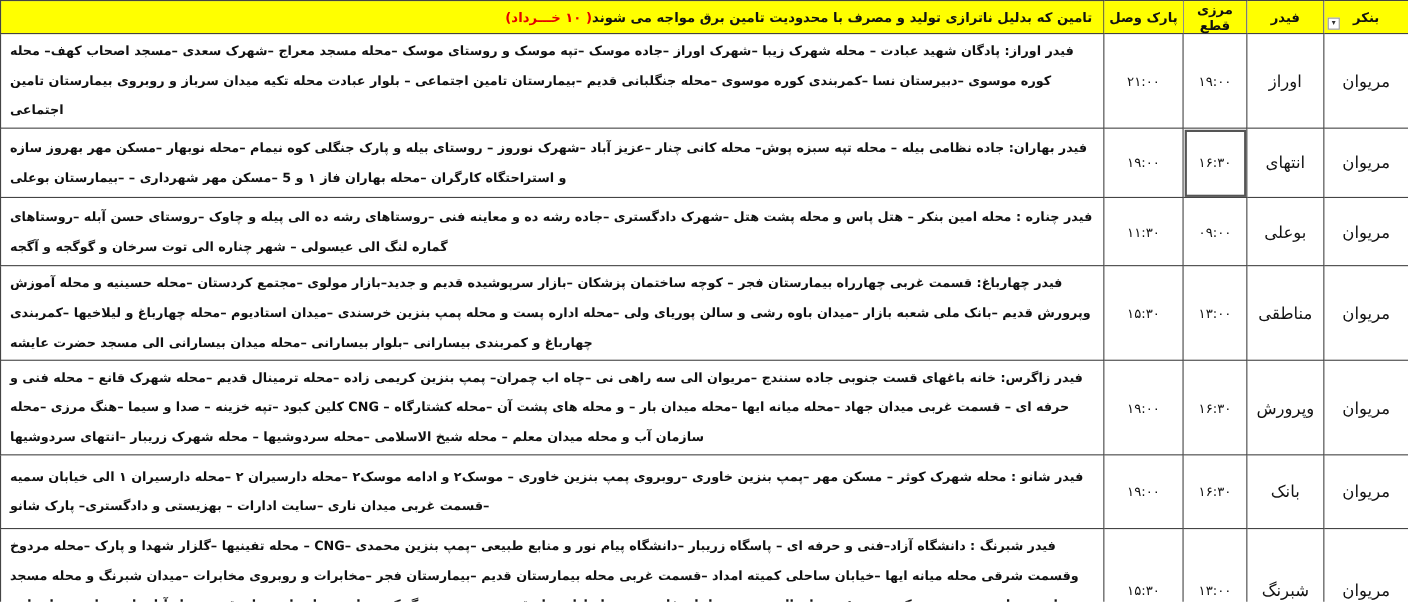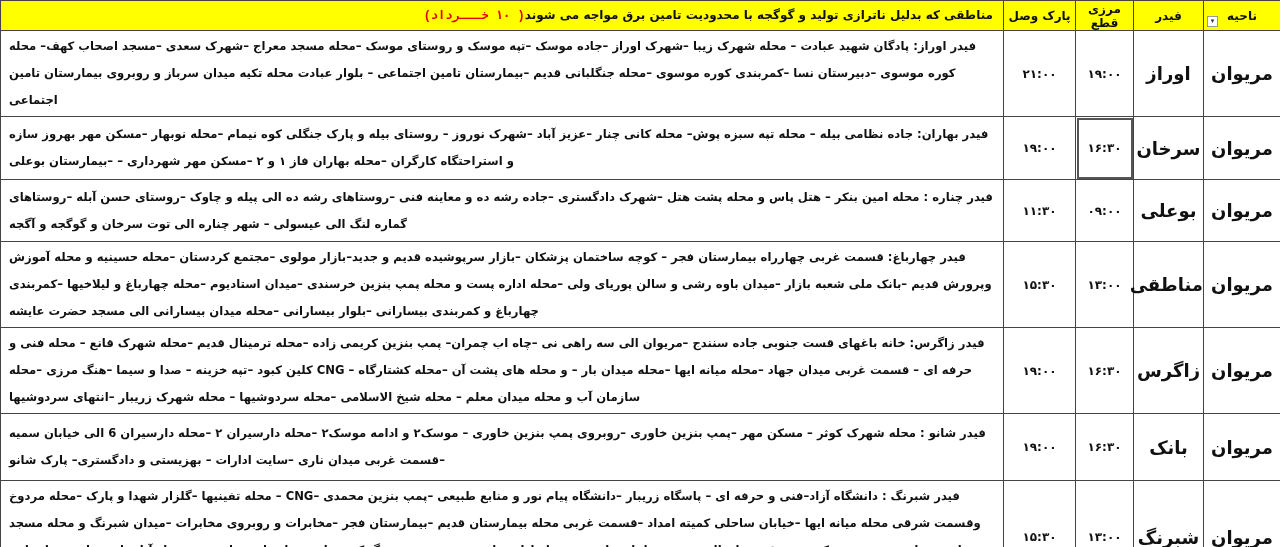--- a/index.html
+++ b/index.html
@@ -2,67 +2,67 @@
 <html><head>
 <meta charset="utf-8">
 <style>
   html, body { margin: 0; padding: 0; background: #ffffff; }
   body { width: 1280px; height: 547px; overflow: hidden; font-family: "DejaVu Sans", sans-serif; }
   .sheet { position: relative; width: 1280px; height: 547px; background: #ffffff; }
   table.grid { position: absolute; left: 0; top: 0; border-collapse: collapse; width: 1280px; table-layout: fixed; direction: ltr; }
   table.grid td, table.grid th { border: 1.5px solid #444; padding: 0; }
   .hdr-row th { background: #ffff00; height: 29px; font-weight: bold; font-size: 12px; color: #111; }
   .hdr-title { text-align: right; direction: rtl; padding-right: 10px !important; font-size: 12px; }
-  .hdr-title .date { color: #e40000; font-family: Liberation Mono, monospace; }
+  .hdr-title .date { color: #e40000; }
   .hdr-cell { text-align: center; direction: rtl; position: relative; }
   .filter-icon { position: absolute; left: 3px; bottom: 3px; width: 9px; height: 9px; border: 1px solid #999; background: #fff; font-size: 7px; line-height: 9px; text-align: center; color: #333; }
   .desc { direction: rtl; text-align: left; font-size: 11.6px; font-weight: bold; color: #111; line-height: 27px; padding: 2px 10px 2px 8px !important; vertical-align: middle; }
-  .time, .feeder, .region { text-align: center; font-weight: bold; font-size: 12px; color: #111; direction: rtl; vertical-align: middle; }
-  .feeder, .region { font-size: 18px; }
+  .time, .feeder, .region { text-align: center; font-weight: normal; font-size: 12px; color: #111; direction: rtl; vertical-align: middle; }
+  .feeder, .region { font-size: 15px; }
   .selected { outline: 2px solid #555; outline-offset: -3px; }
 </style>
 </head>
 <body>
 
 <div class="sheet">
   <table class="grid">
     <colgroup>
       <col style="width:1003px">
       <col style="width:72px">
       <col style="width:58px">
       <col style="width:70px">
       <col style="width:77px">
     </colgroup>
     <tbody>
         <tr class="hdr-row">
       <th class="hdr-title">
-        <span>مناطقی که بدلیل ناترازی تولید و گوگجه با محدودیت تامین برق مواجه می شوند</span><span class="date">( ۱۰ خـــرداد)</span>
+        <span>تامین که بدلیل ناترازی تولید و مصرف با محدودیت تامین برق مواجه می شوند</span><span class="date">( ۱۰ خـــرداد)</span>
       </th>
       <th class="hdr-cell">پارک وصل</th>
       <th class="hdr-cell">مرزی قطع</th>
       <th class="hdr-cell">فیدر</th>
       <th class="hdr-cell">
-        <span>ناحیه</span>
+        <span>بنکر</span>
         <span class="filter-icon">▾</span>
       </th>
     </tr>
 
     <tr style="height:60px">
       <td class="desc">فیدر اوراز: پادگان شهید عبادت – محله شهرک زیبا –شهرک اوراز –جاده موسک –تپه موسک و روستای موسک –محله مسجد معراج –شهرک سعدی –مسجد اصحاب کهف– محله کوره موسوی –دبیرستان نسا –کمربندی کوره موسوی –محله جنگلبانی قدیم –بیمارستان تامین اجتماعی – بلوار عبادت محله تکیه میدان سرباز و روبروی بیمارستان تامین اجتماعی</td>
       <td class="time">۲۱:۰۰</td>
       <td class="time">۱۹:۰۰</td>
       <td class="feeder">اوراز</td>
       <td class="region">مریوان</td>
     </tr>
 
     <tr style="height:63px">
-      <td class="desc">فیدر بهاران: جاده نظامی بیله – محله تپه سبزه پوش– محله کانی چنار –عزیز آباد –شهرک نوروز – روستای بیله و پارک جنگلی کوه نیمام –محله نوبهار –مسکن مهر بهروز سازه و استراحتگاه کارگران –محله بهاران فاز ۱ و ۲ –مسکن مهر شهرداری – –بیمارستان بوعلی</td>
+      <td class="desc">فیدر بهاران: جاده نظامی بیله – محله تپه سبزه پوش– محله کانی چنار –عزیز آباد –شهرک نوروز – روستای بیله و پارک جنگلی کوه نیمام –محله نوبهار –مسکن مهر بهروز سازه و استراحتگاه کارگران –محله بهاران فاز ۱ و 5 –مسکن مهر شهرداری – –بیمارستان بوعلی</td>
       <td class="time">۱۹:۰۰</td>
       <td class="time selected">۱۶:۳۰</td>
-      <td class="feeder">سرخان</td>
+      <td class="feeder">انتهای</td>
       <td class="region">مریوان</td>
     </tr>
 
     <tr style="height:62px">
       <td class="desc">فیدر چناره : محله امین بنکر – هتل پاس و محله پشت هتل –شهرک دادگستری –جاده رشه ده و معاینه فنی –روستاهای رشه ده الی پیله و چاوک –روستای حسن آبله –روستاهای گماره لنگ الی عیسولی – شهر چناره الی توت سرخان و گوگجه و آگجه</td>
       <td class="time">۱۱:۳۰</td>
       <td class="time">۰۹:۰۰</td>
       <td class="feeder">بوعلی</td>
       <td class="region">مریوان</td>
     </tr>
@@ -72,26 +72,26 @@
       <td class="time">۱۵:۳۰</td>
       <td class="time">۱۳:۰۰</td>
       <td class="feeder">مناطقی</td>
       <td class="region">مریوان</td>
     </tr>
 
     <tr style="height:84px">
       <td class="desc">فیدر زاگرس: خانه باغهای قست جنوبی جاده سنندج –مریوان الی سه راهی نی –چاه اب چمران– پمپ بنزین کریمی زاده –محله ترمینال قدیم –محله شهرک قانع – محله فنی و حرفه ای – قسمت غربی میدان جهاد –محله میانه ایها –محله میدان بار – و محله های پشت آن –محله کشتارگاه – CNG کلین کبود –تپه خزینه – صدا و سیما –هنگ مرزی –محله سازمان آب و محله میدان معلم – محله شیخ الاسلامی –محله سردوشیها – محله شهرک زریبار –انتهای سردوشیها</td>
       <td class="time">۱۹:۰۰</td>
       <td class="time">۱۶:۳۰</td>
-      <td class="feeder">زاگرس</td>
+      <td class="feeder">وپرورش</td>
       <td class="region">مریوان</td>
     </tr>
 
     <tr style="height:67px">
-      <td class="desc">فیدر شانو : محله شهرک کوثر – مسکن مهر –پمپ بنزین خاوری –روبروی پمپ بنزین خاوری – موسک۲ و ادامه موسک۲ –محله دارسیران ۲ –محله دارسیران 6 الی خیابان سمیه –قسمت غربی میدان ناری –سایت ادارات – بهزیستی و دادگستری– پارک شانو</td>
+      <td class="desc">فیدر شانو : محله شهرک کوثر – مسکن مهر –پمپ بنزین خاوری –روبروی پمپ بنزین خاوری – موسک۲ و ادامه موسک۲ –محله دارسیران ۲ –محله دارسیران ۱ الی خیابان سمیه –قسمت غربی میدان ناری –سایت ادارات – بهزیستی و دادگستری– پارک شانو</td>
       <td class="time">۱۹:۰۰</td>
       <td class="time">۱۶:۳۰</td>
       <td class="feeder">بانک</td>
       <td class="region">مریوان</td>
     </tr>
 
     <tr style="height:96px">
       <td class="desc">فیدر شبرنگ : دانشگاه آزاد–فنی و حرفه ای – پاسگاه زریبار –دانشگاه پیام نور و منابع طبیعی –پمپ بنزین محمدی –CNG – محله تفینیها –گلزار شهدا و پارک –محله مردوخ وقسمت شرقی محله میانه ایها –خیابان ساحلی کمیته امداد –قسمت غربی محله بیمارستان قدیم –بیمارستان فجر –مخابرات و روبروی مخابرات –میدان شبرنگ و محله مسجد هزاره –محله مسجد نبی و کمربندی ۱ مریوان الی مسجد سلمان فارسی –محله اداره راه قدیم و مجتمع بزرگ کردستان –محله دارسیران قدیم و تاز آباد دارسیران ومحله بلچه سوری –محله تکیه , قسمتی از چهارراه بابوه و مجتمع مولوی</td>
       <td class="time">۱۵:۳۰</td>
       <td class="time">۱۳:۰۰</td>

